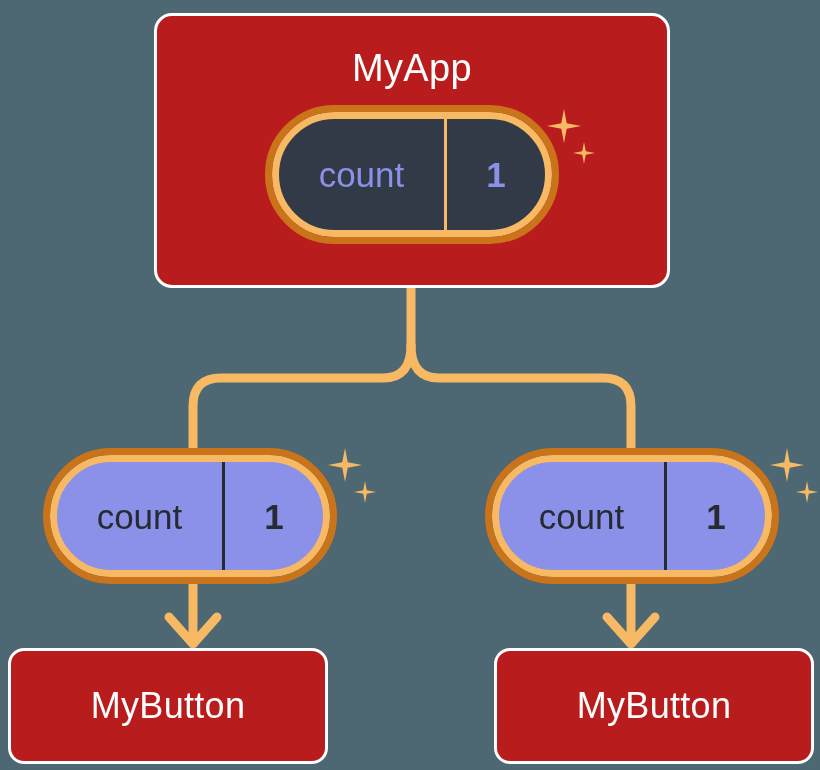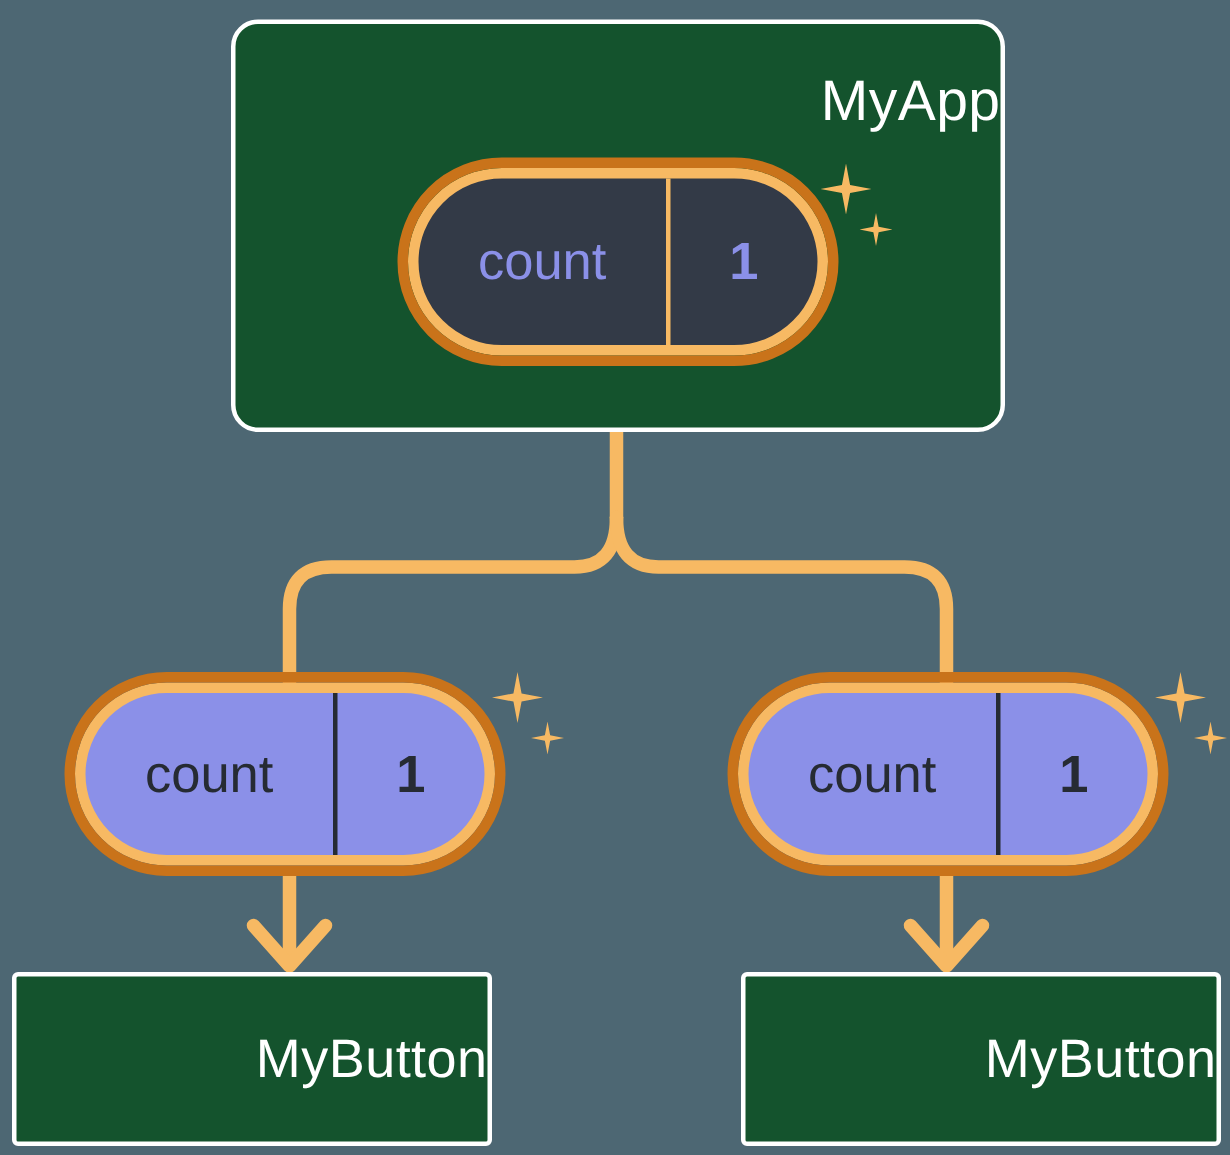--- a/index.html
+++ b/index.html
@@ -23,27 +23,27 @@
     left: 0;
     top: 0;
     width: 820px;
     height: 770px;
     pointer-events: none;
   }
 
   
   .comp-card {
     position: absolute;
-    background: #14532d;
+    background: #b91c1c;
     border: 3px solid #ffffff;
     border-radius: 16px;
     box-sizing: border-box;
     display: flex;
     flex-direction: column;
-    align-items: flex-end;
+    align-items: center;
   }
   .comp-title {
     color: #ffffff;
     font-size: 38px;
     font-weight: 400;
     letter-spacing: 0.3px;
     line-height: 1;
     white-space: nowrap;
   }
 
@@ -55,21 +55,21 @@
     border-radius: 18px;
   }
   #card-myapp .comp-title {
     margin-top: 33px;
   }
 
   .btn-card {
     position: absolute;
     top: 648px;
     height: 116px;
-    border-radius: 4px;
+    border-radius: 16px;
     justify-content: center;
   }
   #card-btn-left  { left: 8px;   width: 320px; }
   #card-btn-right { left: 494px; width: 320px; }
   .btn-card .comp-title { font-size: 36px; }
 
   
   .pill {
     position: absolute;
     box-sizing: border-box;

